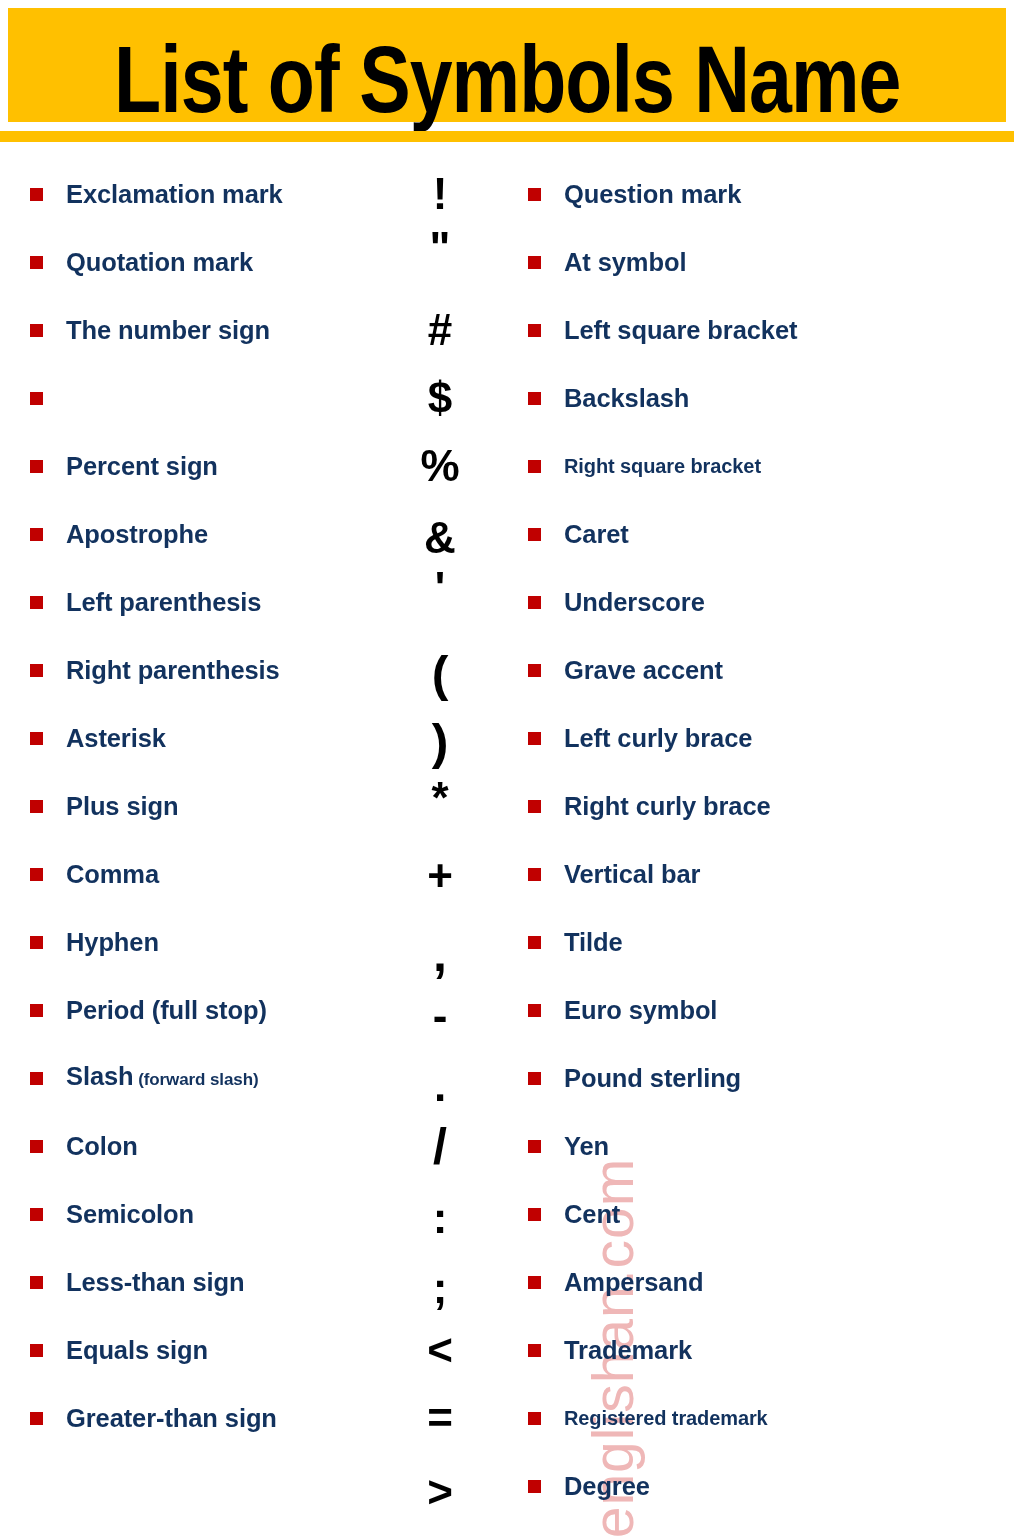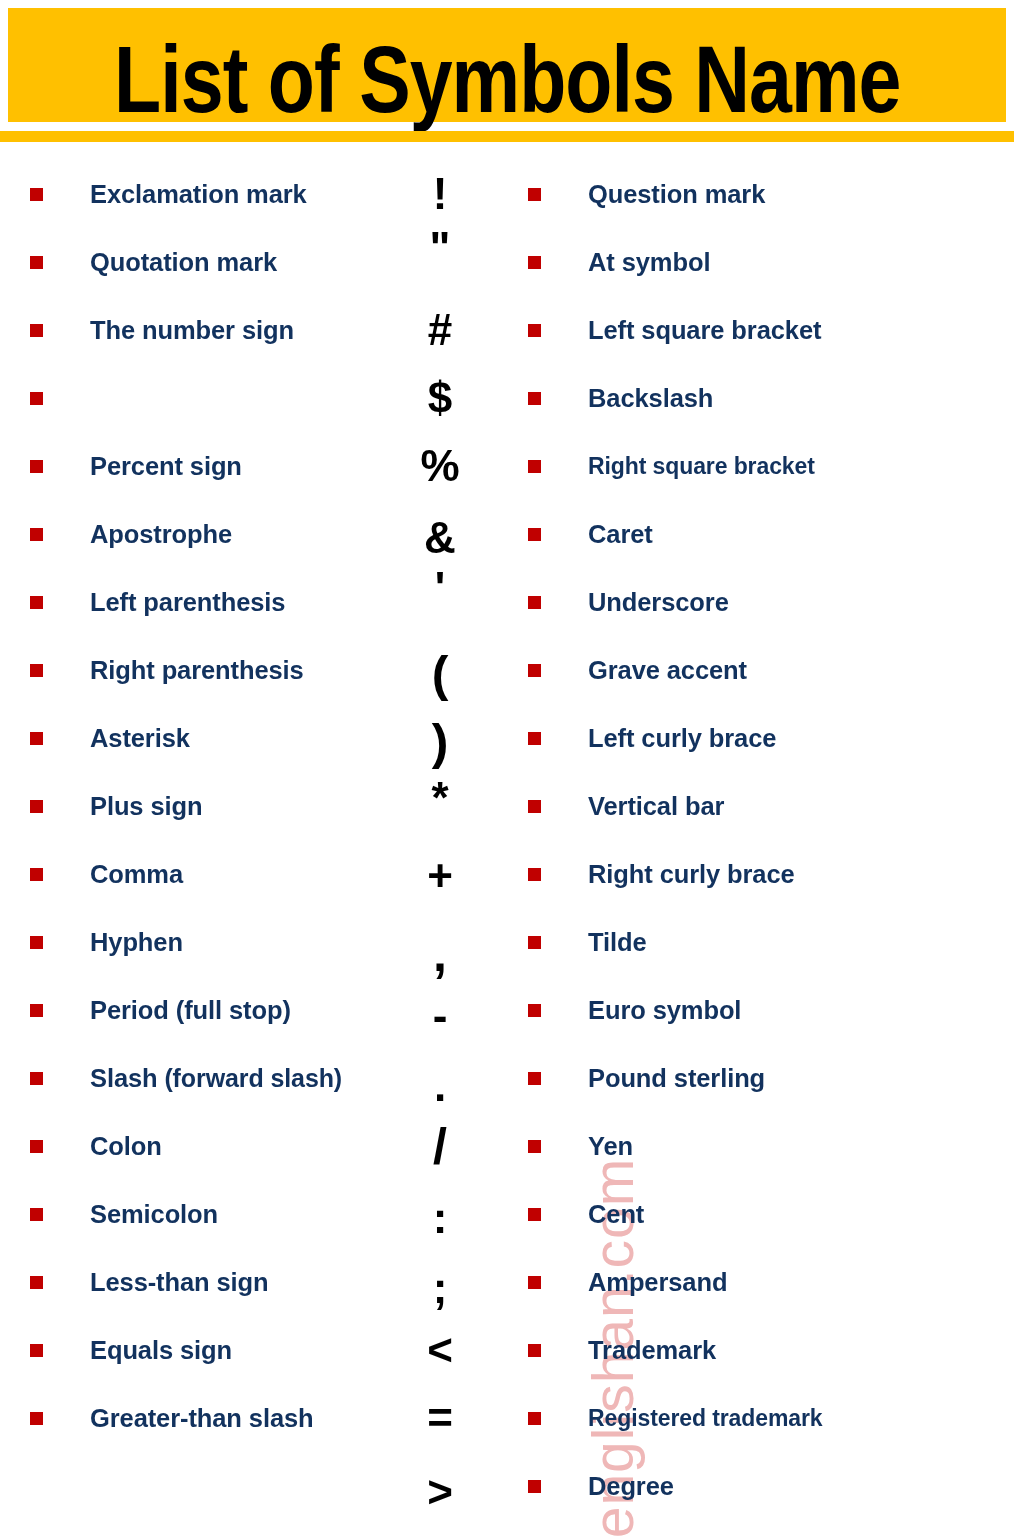--- a/index.html
+++ b/index.html
@@ -41,40 +41,39 @@
     position:absolute; top:0; height:1376px;
   }
   .col-left { left:22px;  width:470px; }
   .col-right{ left:520px; width:480px; }
 
   .row{
     position:relative;
     display:flex;
     align-items:center;
     height:68px;
-    gap:24px;
   }
   .bullet{
     flex:0 0 auto;
     width:13px; height:13px;
     background:#C00000;
     margin-right:23px;
     margin-left:8px;
   }
   .label{
     flex:1 1 auto;
     color:#12325E;
     font-weight:bold;
     font-size:25.5px;
     line-height:28px;
     white-space:nowrap;
     letter-spacing:-0.1px;
   }
-  .label.sm{ font-size:23px; }
-  .label .sub{ font-size:25px; font-weight:bold; }
+  .label.sm{ font-size:20px; }
+  .label .sub{ font-size:17px; font-weight:bold; }
 
   .symbol{
     position:absolute;
     font-family:"Liberation Sans", sans-serif;
     font-weight:bold;
     color:#000000;
     text-align:center;
     width:70px;
     font-size:40px;
     line-height:40px;
@@ -205,21 +204,21 @@
           <span class="label">Less-than sign</span>
         </div>
         <span class="symbol s-big" style="top: 1170px;">&lt;</span>
         <div class="row">
           <span class="bullet"></span>
           <span class="label">Equals sign</span>
         </div>
         <span class="symbol s-big" style="top: 1238px;">=</span>
         <div class="row">
           <span class="bullet"></span>
-          <span class="label">Greater-than slash</span>
+          <span class="label">Greater-than sign</span>
         </div>
         <span class="symbol s-big" style="top: 1312px;">&gt;</span>
       </div>
     <div class="col col-right" id="col-right">
         <div class="row">
           <span class="bullet"></span>
           <span class="label">Question mark</span>
         </div>
         <div class="row">
           <span class="bullet"></span>
@@ -248,25 +247,25 @@
         <div class="row">
           <span class="bullet"></span>
           <span class="label">Grave accent</span>
         </div>
         <div class="row">
           <span class="bullet"></span>
           <span class="label">Left curly brace</span>
         </div>
         <div class="row">
           <span class="bullet"></span>
+          <span class="label">Right curly brace</span>
+        </div>
+        <div class="row">
+          <span class="bullet"></span>
           <span class="label">Vertical bar</span>
-        </div>
-        <div class="row">
-          <span class="bullet"></span>
-          <span class="label">Right curly brace</span>
         </div>
         <div class="row">
           <span class="bullet"></span>
           <span class="label">Tilde</span>
         </div>
         <div class="row">
           <span class="bullet"></span>
           <span class="label">Euro symbol</span>
         </div>
         <div class="row">

